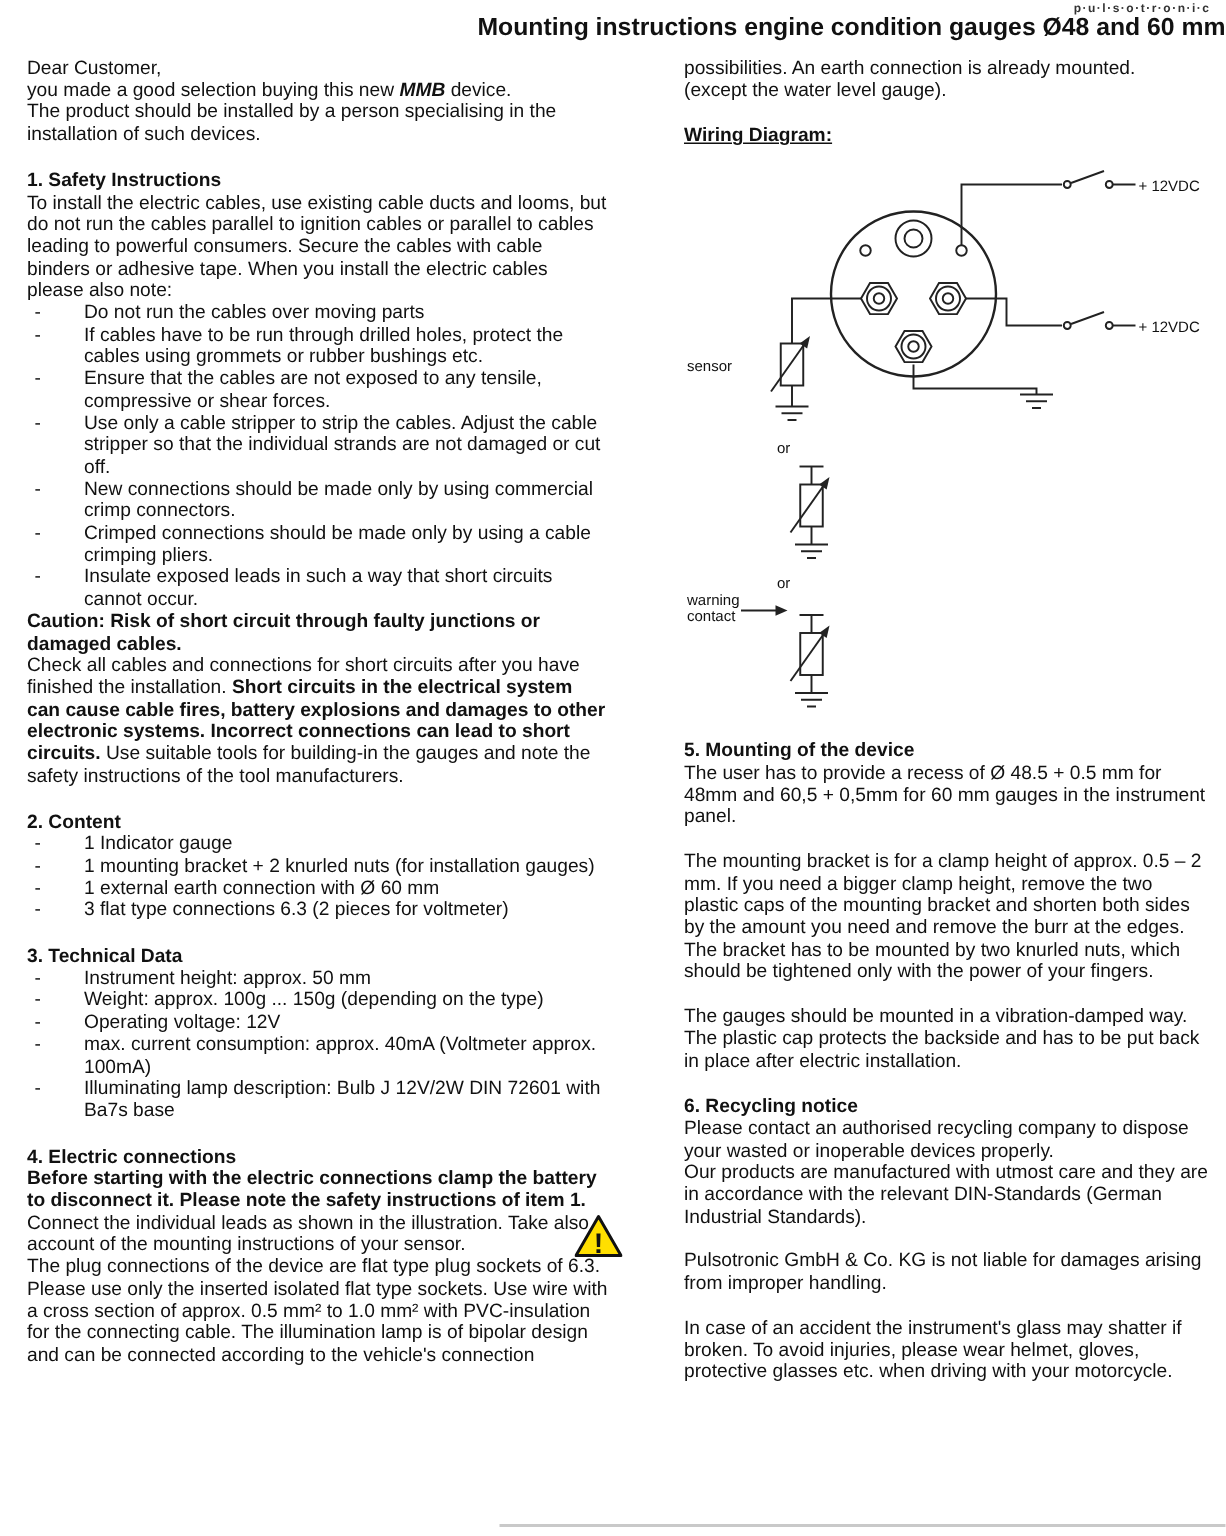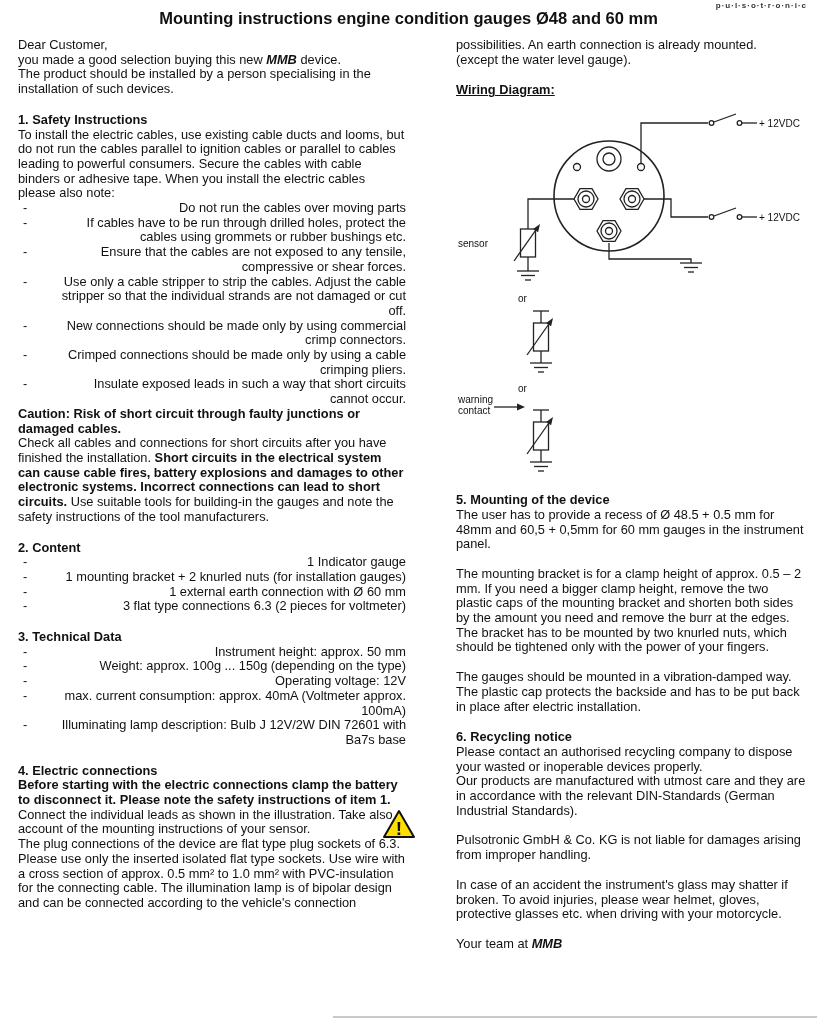--- a/index.html
+++ b/index.html
@@ -1,31 +1,31 @@
 <!DOCTYPE html>
 <html><head>
 <meta charset="utf-8">
 <style>
   html,body{margin:0;padding:0;}
   body{width:817px;height:1024px;background:#ffffff;font-family:"Liberation Sans",sans-serif;color:#111;position:relative;overflow:hidden;}
   .page{position:absolute;inset:0;}
   .logo{position:absolute;top:1px;right:10px;font-size:8px;font-weight:700;letter-spacing:1px;color:#333;}
-  .title{position:absolute;top:9px;left:0;width:100%;text-align:center;font-size:16.5px;font-weight:700;margin:0;}
+  .title{position:absolute;top:9px;left:0;width:100%;text-align:right;font-size:16.5px;font-weight:700;margin:0;}
   .col{position:absolute;top:38px;font-size:12.8px;line-height:14.7px;}
   .col-left{left:18px;width:388px;}
   .col-right{left:456px;width:352px;}
   p{margin:0;}
   .h{font-weight:700;margin-top:16px;}
   .u{text-decoration:underline;}
   .b{font-weight:700;}
   .bi{font-weight:700;font-style:italic;}
   .mt{margin-top:15px;}
   .li{display:flex;}
   .li .dash{flex:0 0 33px;padding-left:5px;}
-  .li .txt{flex:1;text-align:right;}
+  .li .txt{flex:1;}
   .warning{position:absolute;left:383px;top:809px;width:32px;height:30px;}
   .diagram{display:block;margin-top:13px;}
   .footer-line{position:absolute;left:333px;top:1016px;width:484px;height:2px;background:#c9c9c9;}
   svg text{font-family:"Liberation Sans",sans-serif;font-size:10px;fill:#111;}
 </style>
 </head>
 <body>
 
 <div class="page">
 
@@ -207,17 +207,16 @@
     <p class="h" style="margin-top:10px">5. Mounting of the device</p>
     <p>The user has to provide a recess of Ø 48.5 + 0.5 mm for 48mm and 60,5 + 0,5mm for 60 mm gauges in the instrument panel.</p>
     <p class="mt">The mounting bracket is for a clamp height of approx. 0.5 – 2 mm. If you need a bigger clamp height, remove the two plastic caps of the mounting bracket and shorten both sides by the amount you need and remove the burr at the edges. The bracket has to be mounted by two knurled nuts, which should be tightened only with the power of your fingers.</p>
     <p class="mt">The gauges should be mounted in a vibration-damped way. The plastic cap protects the backside and has to be put back in place after electric installation.</p>
 
     <p class="h">6. Recycling notice</p>
     <p>Please contact an authorised recycling company to dispose your wasted or inoperable devices properly.</p>
     <p>Our products are manufactured with utmost care and they are in accordance with the relevant DIN-Standards (German Industrial Standards).</p>
     <p class="mt">Pulsotronic GmbH &amp; Co. KG is not liable for damages arising from improper handling.</p>
     <p class="mt">In case of an accident the instrument's glass may shatter if broken. To avoid injuries, please wear helmet, gloves, protective glasses etc. when driving with your motorcycle.</p>
-    <p class="mt"><span>Your team at</span> <b class="bi">MMB</b></p>
   </div>
 
   <div class="footer-line"></div>
 </div>
 
 </body></html>

